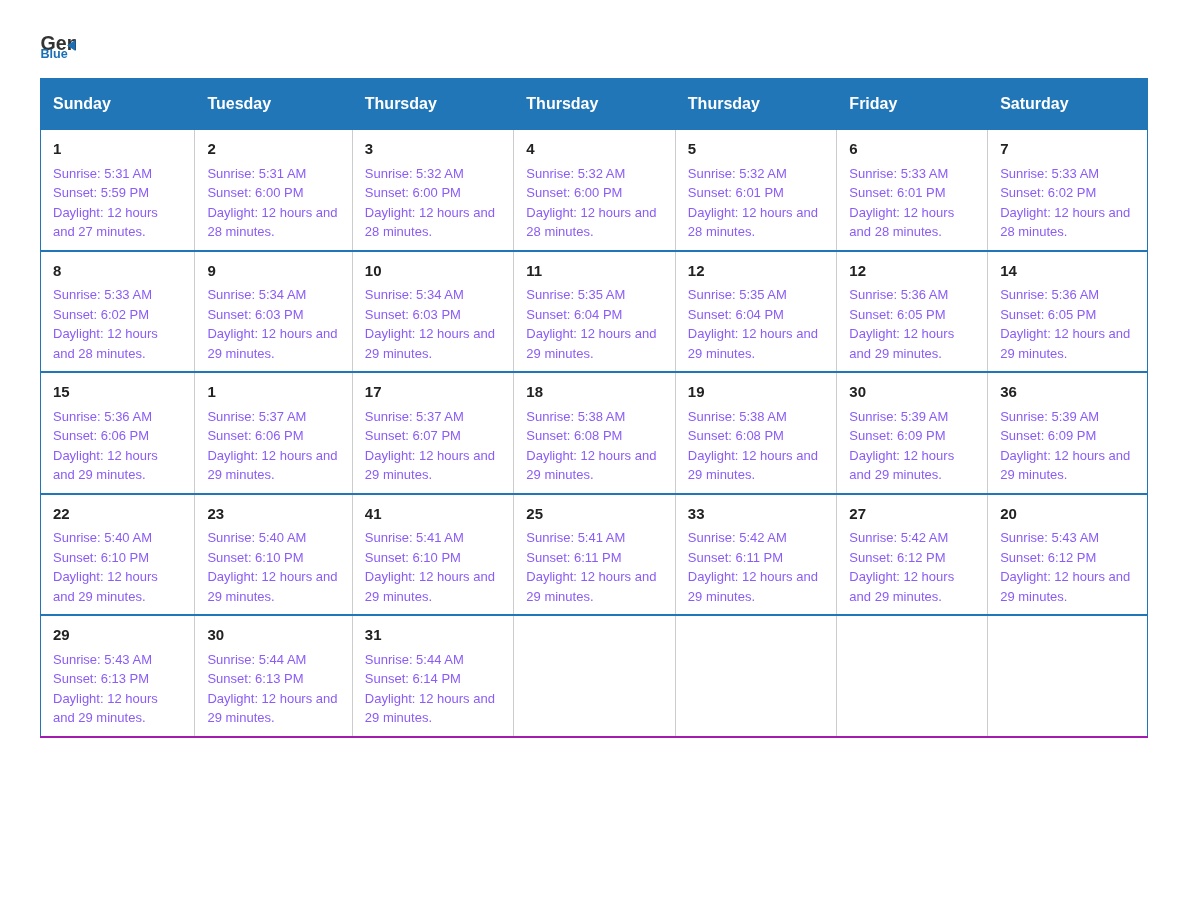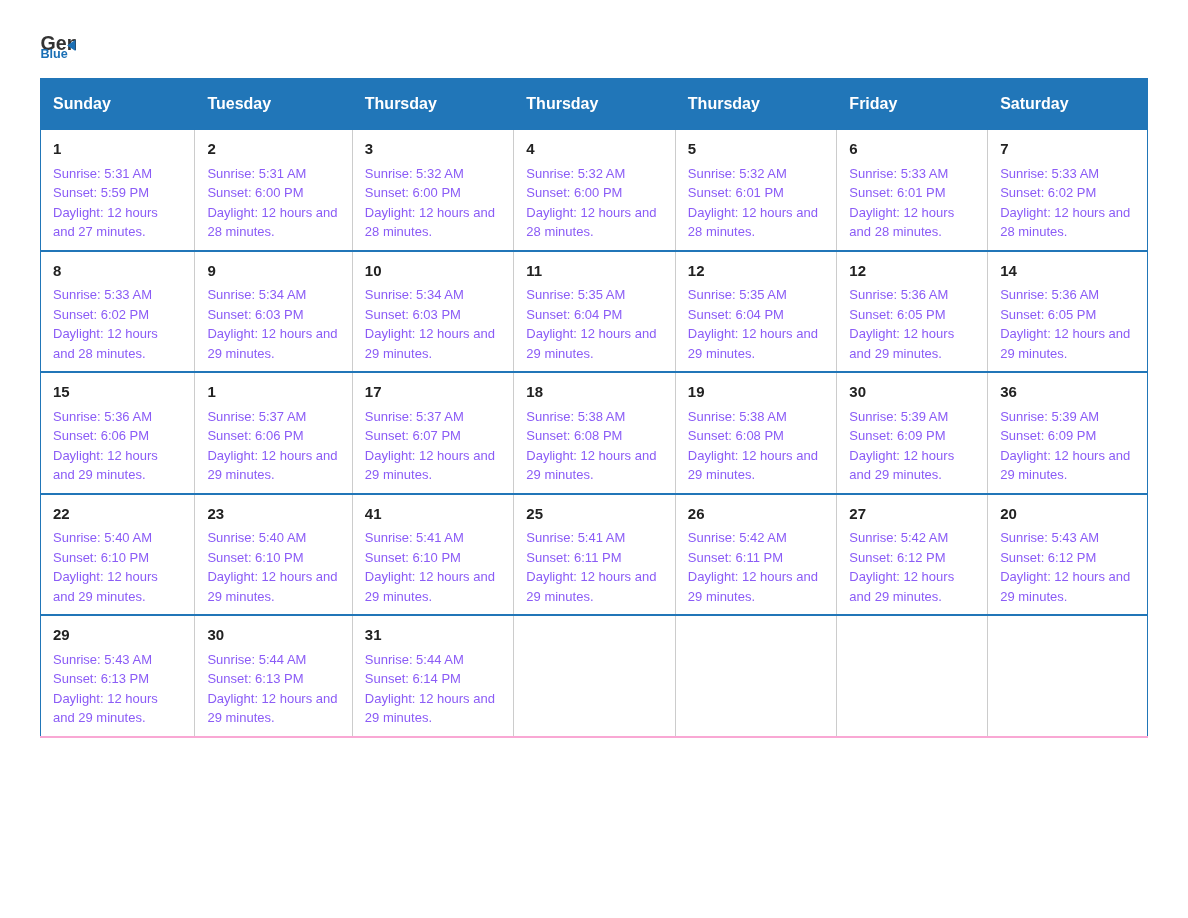--- a/index.html
+++ b/index.html
@@ -77,21 +77,21 @@
     .day-number {
       font-size: 15px;
       font-weight: bold;
       display: block;
       margin-bottom: 3px;
     }
     .day-info {
       font-size: 13px;
       color: #8b5cf6;
     }
-    tbody tr:last-child { border-bottom: 2px solid #f9a8d4; }
+    tbody tr:last-child { border-bottom: 2px solid #a21caf; }
   </style>
 </head>
 <body>
 
 <div class="header">
   <div class="logo">
     <svg class="logo-icon" viewBox="0 0 50 40" width="50" height="40">
       <text x="0" y="28" font-size="28" font-weight="bold" fill="#333" font-family="Arial">General</text>
       <polygon points="38,22 50,14 50,30" fill="#1a6fb5"></polygon>
       <text x="0" y="40" font-size="18" font-weight="bold" fill="#1a6fb5" font-family="Arial">Blue</text>
@@ -217,21 +217,21 @@
       </td>
         <td>
         <span class="day-number">41</span>
         <span class="day-info">Sunrise: 5:41 AM<br>Sunset: 6:10 PM<br>Daylight: 12 hours and 29 minutes.</span>
       </td>
         <td>
         <span class="day-number">25</span>
         <span class="day-info">Sunrise: 5:41 AM<br>Sunset: 6:11 PM<br>Daylight: 12 hours and 29 minutes.</span>
       </td>
         <td>
-        <span class="day-number">26</span>
+        <span class="day-number">33</span>
         <span class="day-info">Sunrise: 5:42 AM<br>Sunset: 6:11 PM<br>Daylight: 12 hours and 29 minutes.</span>
       </td>
         <td>
         <span class="day-number">27</span>
         <span class="day-info">Sunrise: 5:42 AM<br>Sunset: 6:12 PM<br>Daylight: 12 hours and 29 minutes.</span>
       </td>
         <td>
         <span class="day-number">20</span>
         <span class="day-info">Sunrise: 5:43 AM<br>Sunset: 6:12 PM<br>Daylight: 12 hours and 29 minutes.</span>
       </td>

